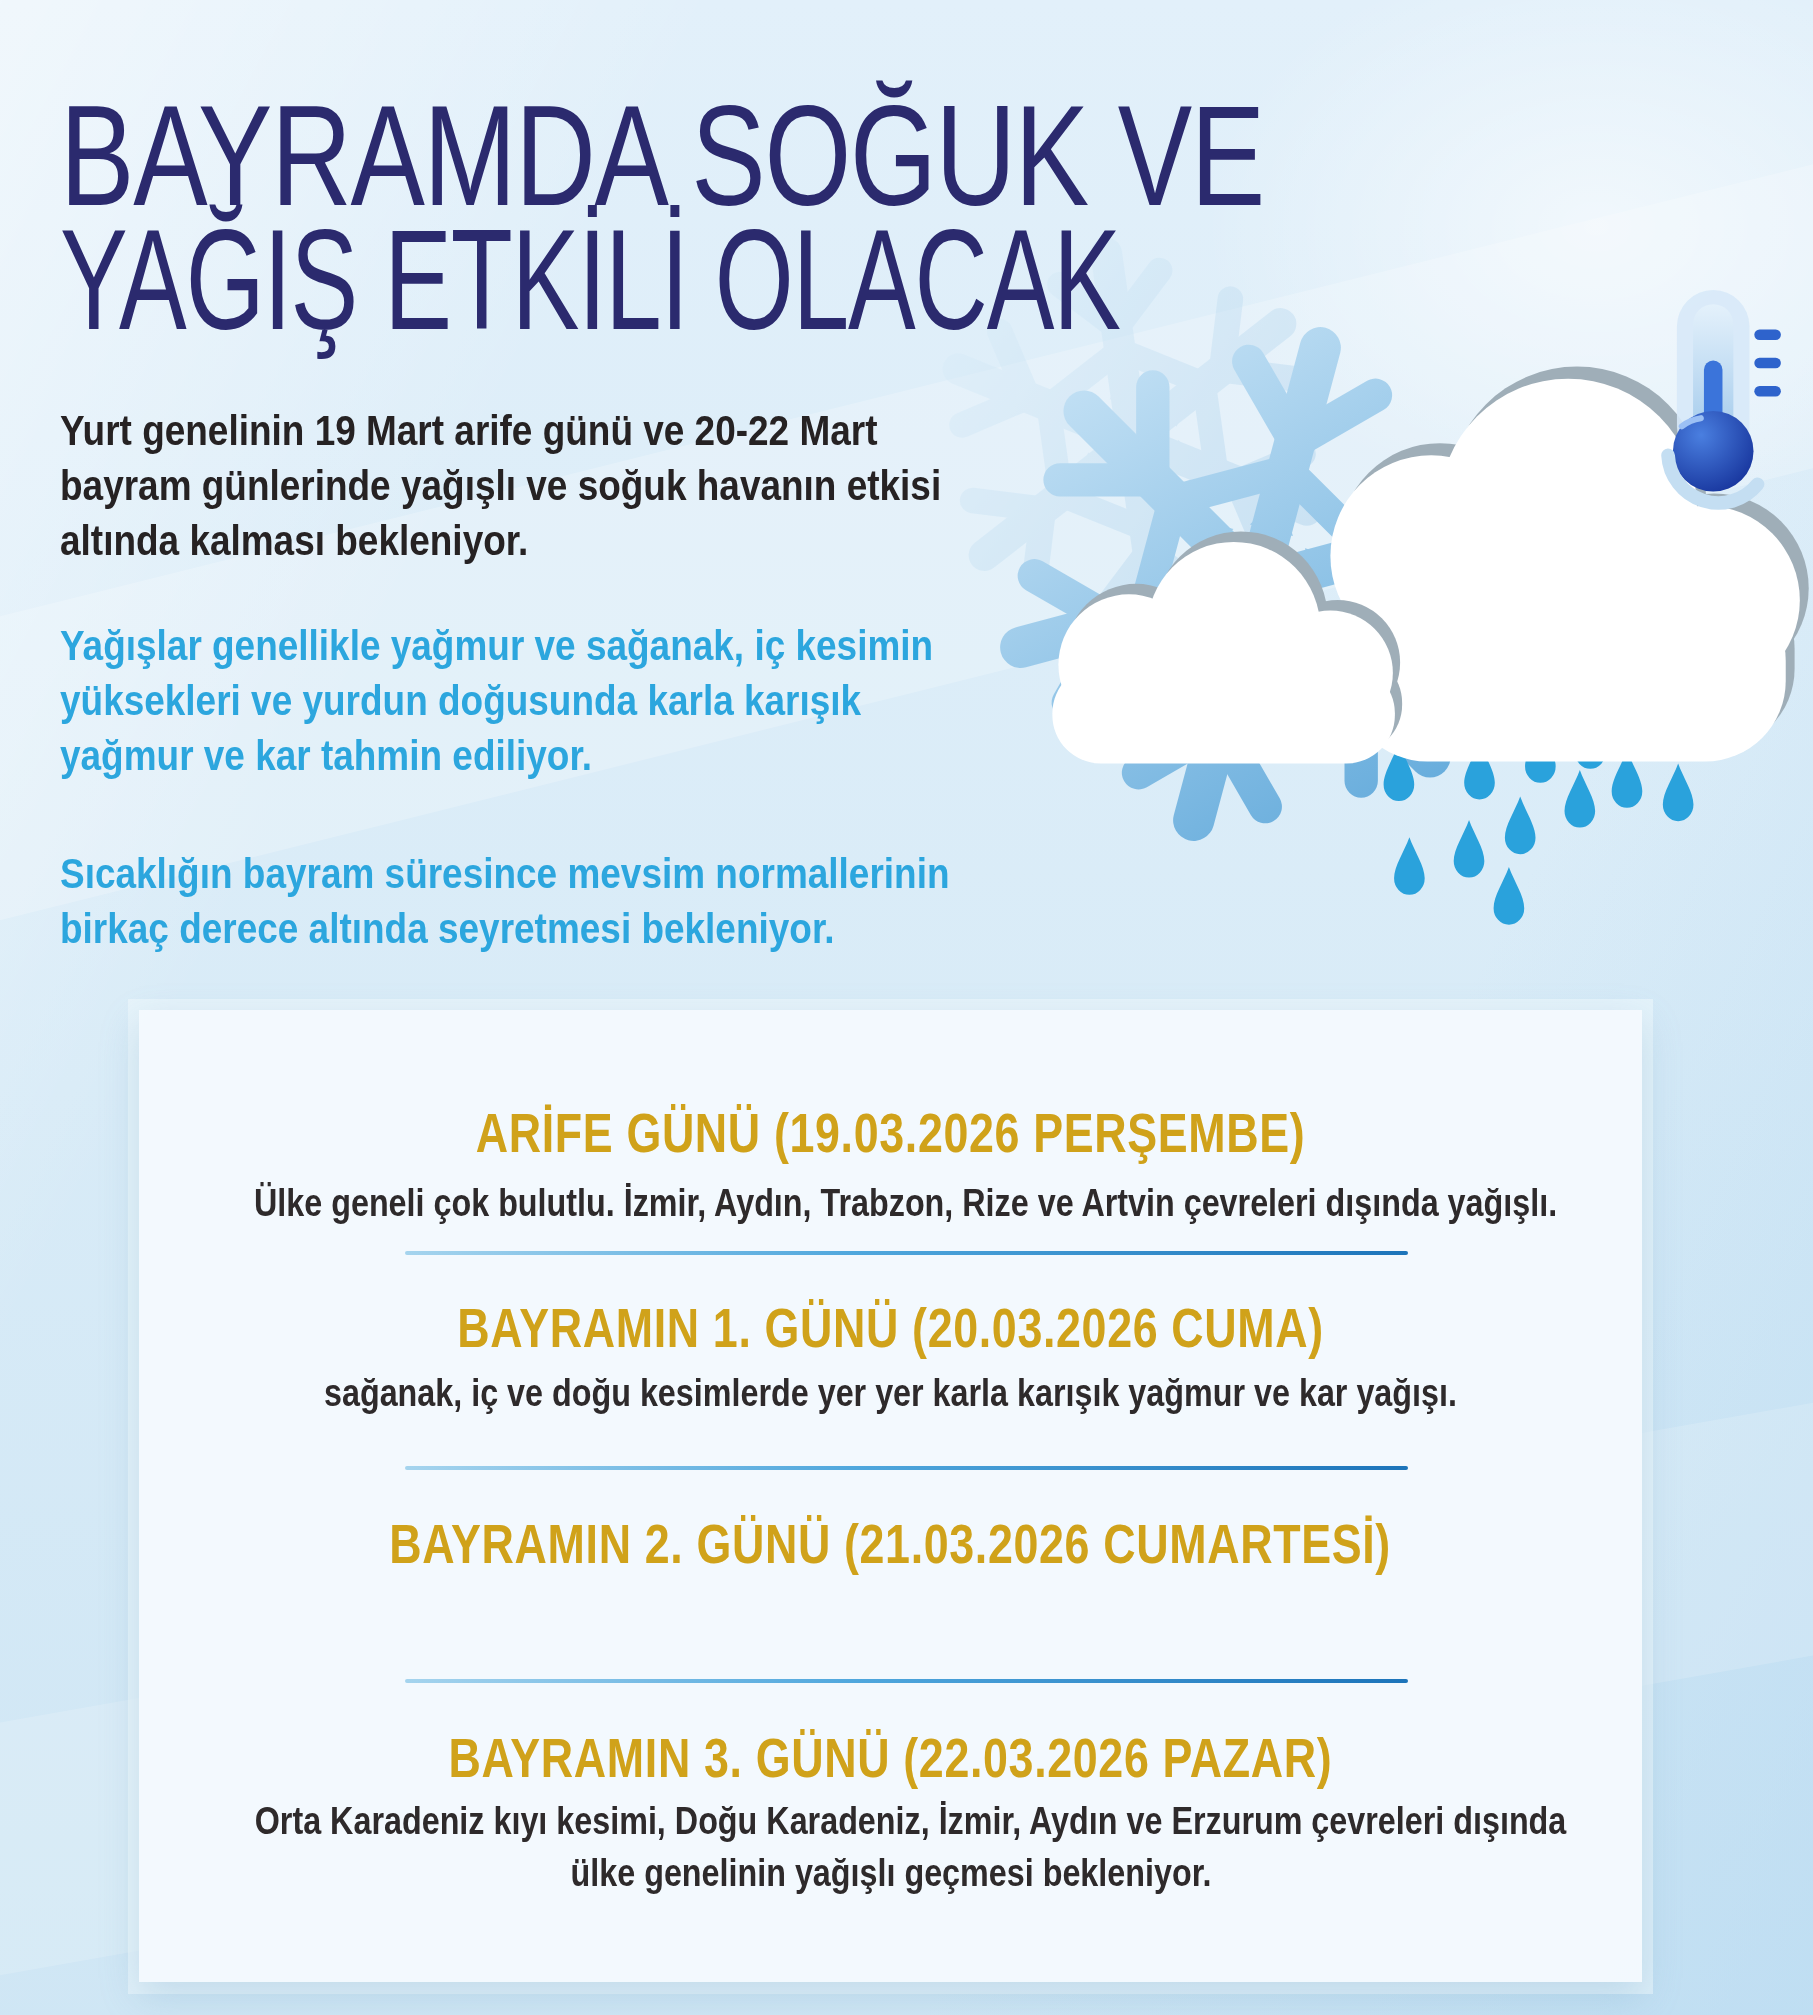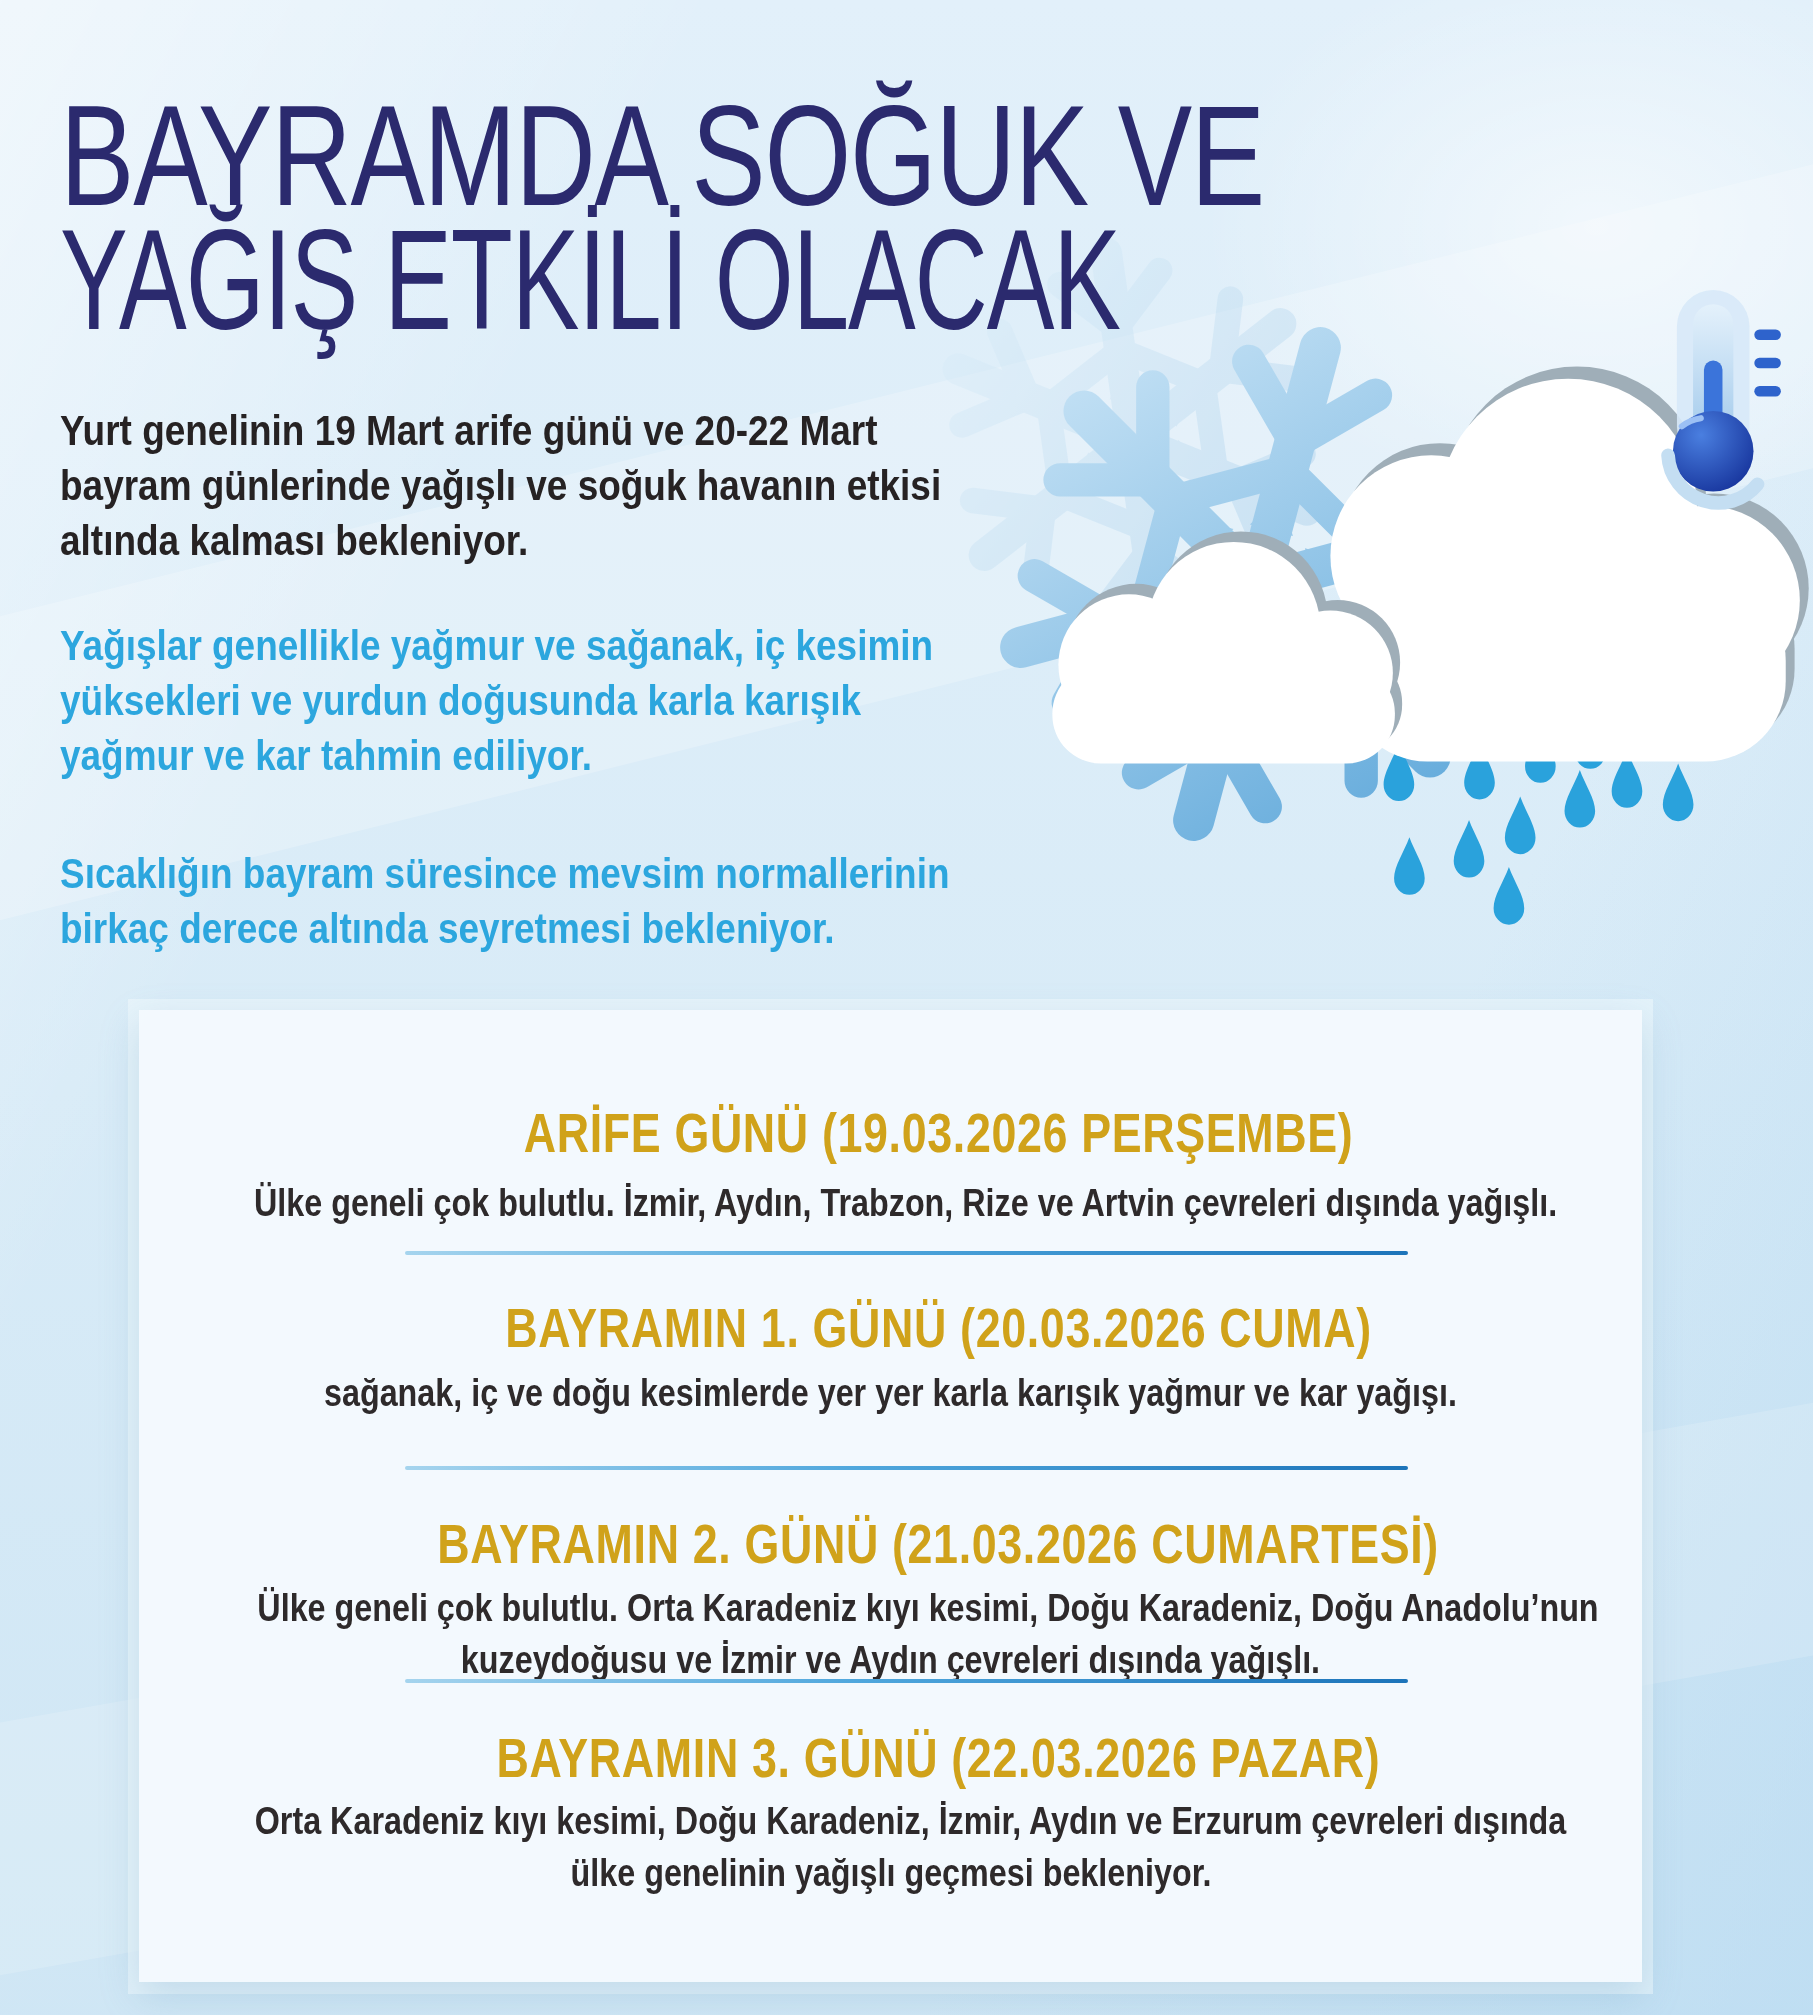--- a/index.html
+++ b/index.html
@@ -23,21 +23,21 @@
 
   #title{left:60px;top:94px;color:#2B2A6E;font-weight:400;font-size:143px;line-height:124px;letter-spacing:-1.6px;}
   .para{left:60px;font-weight:700;font-size:42px;line-height:55px;color:#262223;}
   #intro{top:403px;}
   #precip{top:618px;color:#2CA6DE;}
   #temp{top:806px;color:#2CA6DE;margin-top:40px;}
 
   #card-outer{left:128px;top:999px;width:1525px;height:995px;background:rgba(240,249,253,.55);}
   #card{left:139px;top:1010px;width:1503px;height:972px;background:rgba(244,250,254,.92);
         box-shadow:0 14px 36px rgba(110,160,195,.28);}
-  .sec-heading{left:139px;width:1503px;text-align:center;font-size:56px;line-height:60px;font-weight:700;color:#D0A21A;letter-spacing:0.8px;padding-left:48px;}
+  .sec-heading{left:139px;width:1503px;text-align:center;font-size:56px;line-height:60px;font-weight:700;color:#D0A21A;letter-spacing:0.8px;}
   .sec-body{left:139px;width:1503px;text-align:center;font-size:38px;line-height:52px;font-weight:700;color:#2E2A2B;margin-top:21px;}
   .divider{left:405px;width:1003px;height:4px;border-radius:2px;background:linear-gradient(90deg,#A5D4EE,#4FA7DD 45%,#1C74BA);}
 
   svg{display:block;}
   .flake-main{left:979px;top:306px;width:556px;height:556px;transform:rotate(15deg);}
   .flake-faint{left:919px;top:226px;width:427px;height:427px;opacity:.38;transform:rotate(-8deg);}
   #illustration{left:1008px;top:282px;width:806px;height:685px;}
 </style>
 </head>
 <body>
@@ -198,24 +198,20 @@
     <span class="cxc" style="transform:scaleX(.8)">BAYRAMIN 1. GÜNÜ (20.03.2026 CUMA)</span>
   </div>
   <div class="abs sec-body" style="top:1346px">
     <div class="line"><span class="cxc" style="transform:scaleX(.85)">sağanak, iç ve doğu kesimlerde yer yer karla karışık yağmur ve kar yağışı.</span></div>
   </div>
   <div class="abs divider" style="top:1466px"></div>
 
   <div class="abs sec-heading" style="top:1514px">
     <span class="cxc" style="transform:scaleX(.8)">BAYRAMIN 2. GÜNÜ (21.03.2026 CUMARTESİ)</span>
   </div>
-  <div class="abs sec-body" style="top:1561px">
-    <div class="line"><span class="cxc" style="transform:scaleX(.85)">Ülke geneli çok bulutlu. Orta Karadeniz kıyı kesimi, Doğu Karadeniz, Doğu Anadolu’nun</span></div>
-    <div class="line"><span class="cxc" style="transform:scaleX(.85)">kuzeydoğusu ve İzmir ve Aydın çevreleri dışında yağışlı.</span></div>
-  </div>
   <div class="abs divider" style="top:1679px"></div>
 
   <div class="abs sec-heading" style="top:1728px">
     <span class="cxc" style="transform:scaleX(.8)">BAYRAMIN 3. GÜNÜ (22.03.2026 PAZAR)</span>
   </div>
   <div class="abs sec-body" style="top:1774px">
     <div class="line"><span class="cxc" style="transform:scaleX(.85)">Orta Karadeniz kıyı kesimi, Doğu Karadeniz, İzmir, Aydın ve Erzurum çevreleri dışında</span></div>
     <div class="line"><span class="cxc" style="transform:scaleX(.85)">ülke genelinin yağışlı geçmesi bekleniyor.</span></div>
   </div>
 

